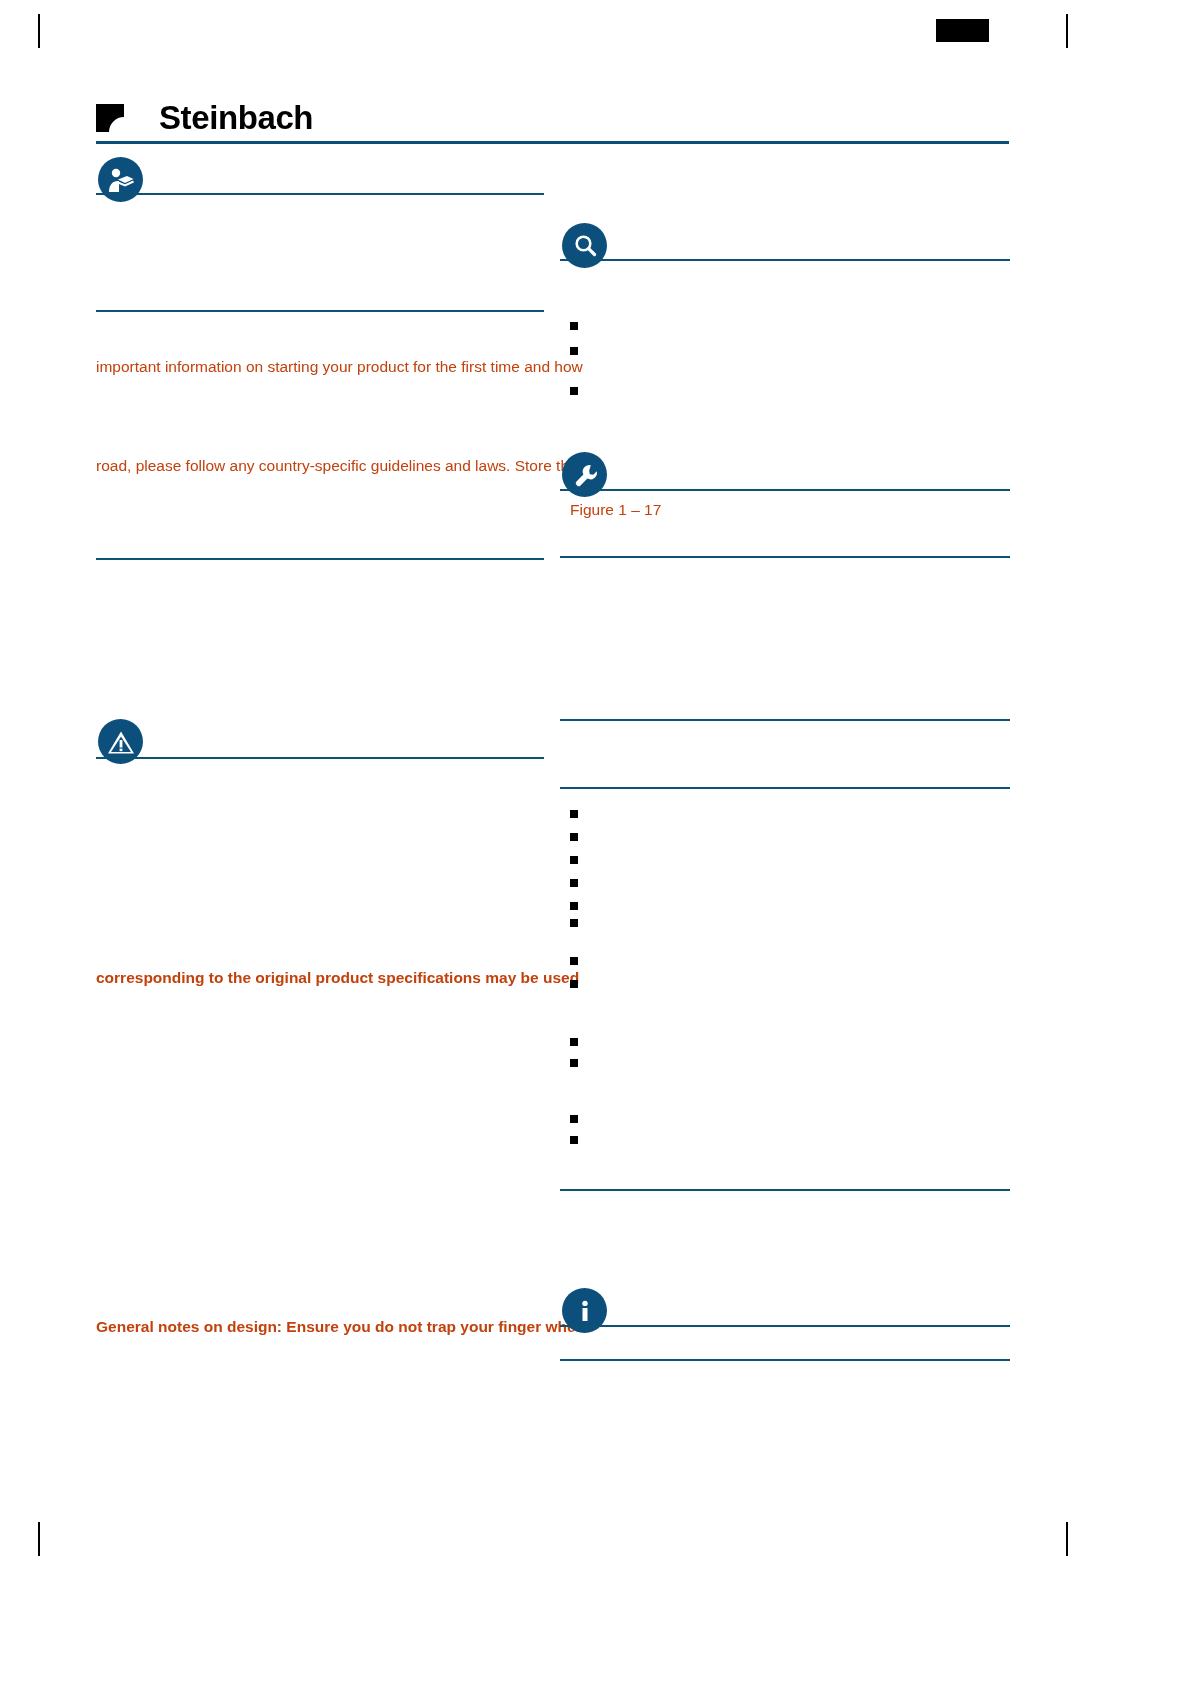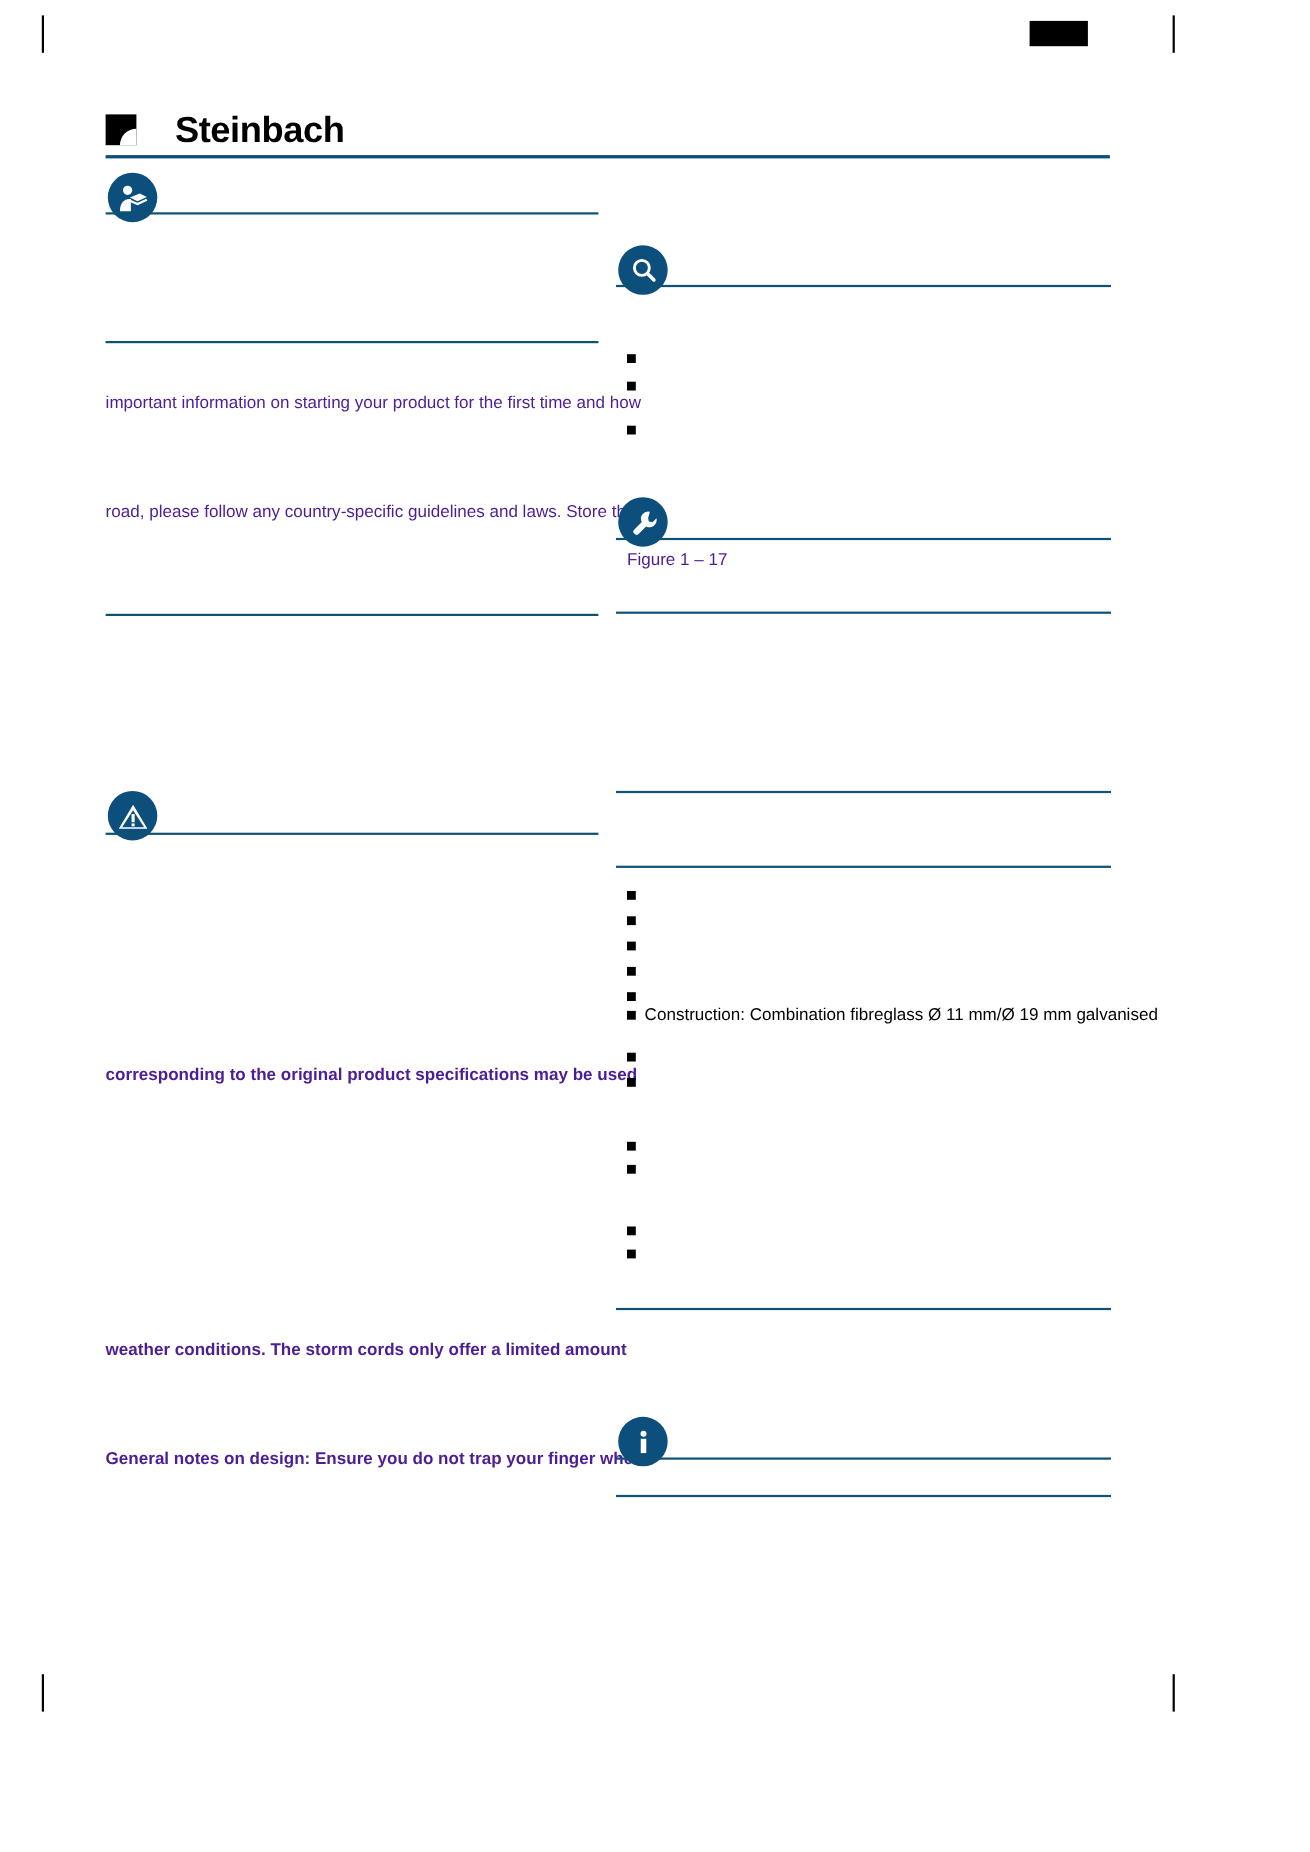--- a/index.html
+++ b/index.html
@@ -111,21 +111,21 @@
   }
   .rule-l { left: 96px;  width: 448px; }
   .rule-r { left: 560px; width: 450px; }
 
   
   .line {
     position: absolute;
     font-size: 15.5px;
     line-height: 20px;
     white-space: nowrap;
-    color: #4c1d95;
+    color: #c2410c;
   }
   .line.bold { font-weight: bold; }
 
   
   .bullet-sq {
     position: absolute;
     width: 8px;
     height: 8px;
     background: #000000;
   }
@@ -178,21 +178,20 @@
       <path d="M15 4.5 L28 26.5 L2 26.5 Z" fill="#ffffff"></path>
       <path d="M15 9.5 L25 25 L5 25 Z" fill="#0d4f7c"></path>
       <rect x="13.6" y="13" width="2.8" height="7.5" fill="#ffffff"></rect>
       <rect x="13.6" y="21.6" width="2.8" height="2.6" fill="#ffffff"></rect>
     </svg>
   </div>
   <div class="rule rule-l" style="top:757px;"></div>
 
   <div class="line bold" style="left:96px; top:968px;">corresponding to the original product specifications may be used</div>
 
-  <div class="line bold" style="left:96px; top:1218px;">weather conditions. The storm cords only offer a limited amount</div>
 
   <div class="line bold" style="left:96px; top:1317px;">General notes on design: Ensure you do not trap your finger when</div>
 
   <div class="picto" style="left:562px; top:223px;">
     <svg width="28" height="28" viewBox="0 0 28 28" aria-hidden="true">
       <circle cx="12.5" cy="11.5" r="6.8" fill="none" stroke="#ffffff" stroke-width="2.6"></circle>
       <line x1="17.6" y1="16.6" x2="23.5" y2="22.5" stroke="#ffffff" stroke-width="3.2" stroke-linecap="round"></line>
     </svg>
   </div>
   <div class="rule rule-r" style="top:259px;"></div>
@@ -228,21 +227,20 @@
   <div class="bullet-sq" style="left:570px; top:856px;"></div>
   <div class="bullet-text" style="left:586px; top:849px;"></div>
 
   <div class="bullet-sq" style="left:570px; top:879px;"></div>
   <div class="bullet-text" style="left:586px; top:872px;"></div>
 
   <div class="bullet-sq" style="left:570px; top:902px;"></div>
   <div class="bullet-text" style="left:586px; top:895px;"></div>
 
   <div class="bullet-sq" style="left:570px; top:919px;"></div>
-  <div class="bullet-text" style="left:586px; top:913px;">Construction: Combination fibreglass Ø 11 mm/Ø 19 mm galvanised</div>
 
   <div class="bullet-sq" style="left:570px; top:957px;"></div>
   <div class="bullet-text" style="left:586px; top:950px;"></div>
 
   <div class="bullet-sq" style="left:570px; top:980px;"></div>
   <div class="bullet-text" style="left:586px; top:973px;"></div>
 
   <div class="bullet-sq" style="left:570px; top:1038px;"></div>
   <div class="bullet-text" style="left:586px; top:1031px;"></div>
 

